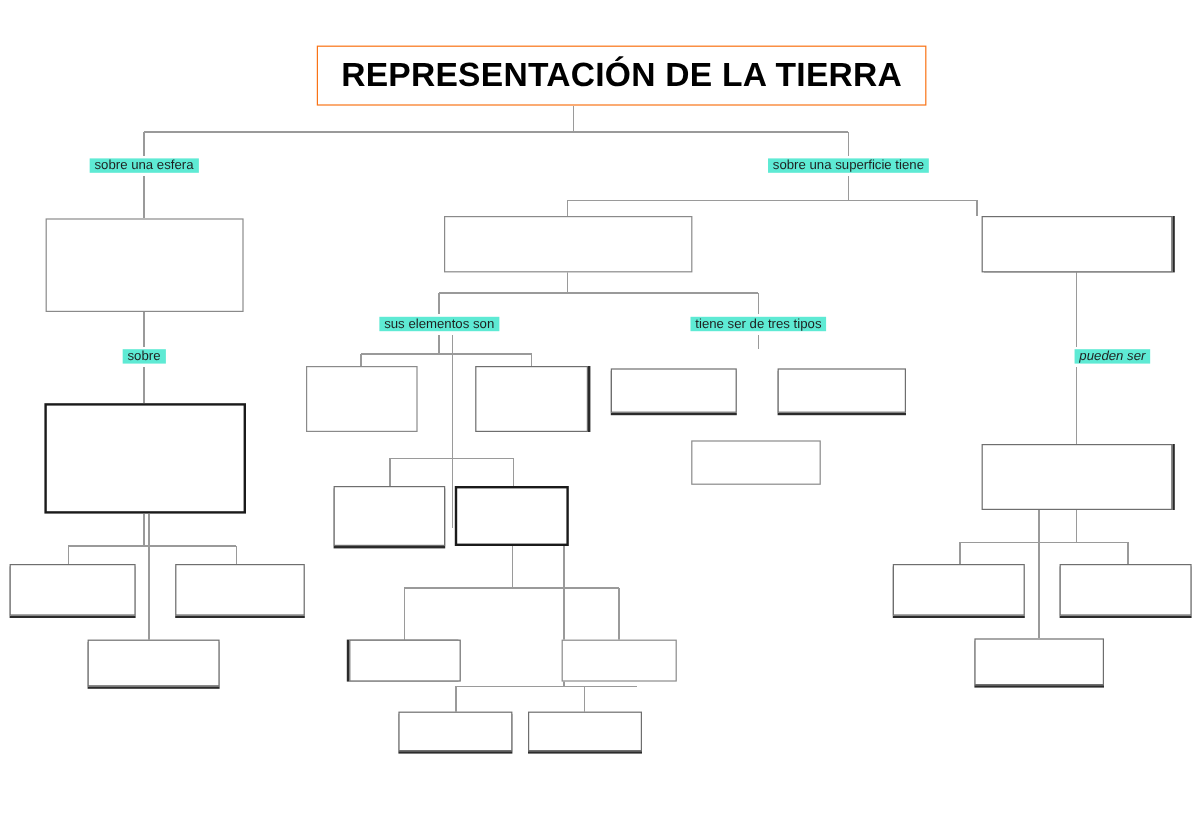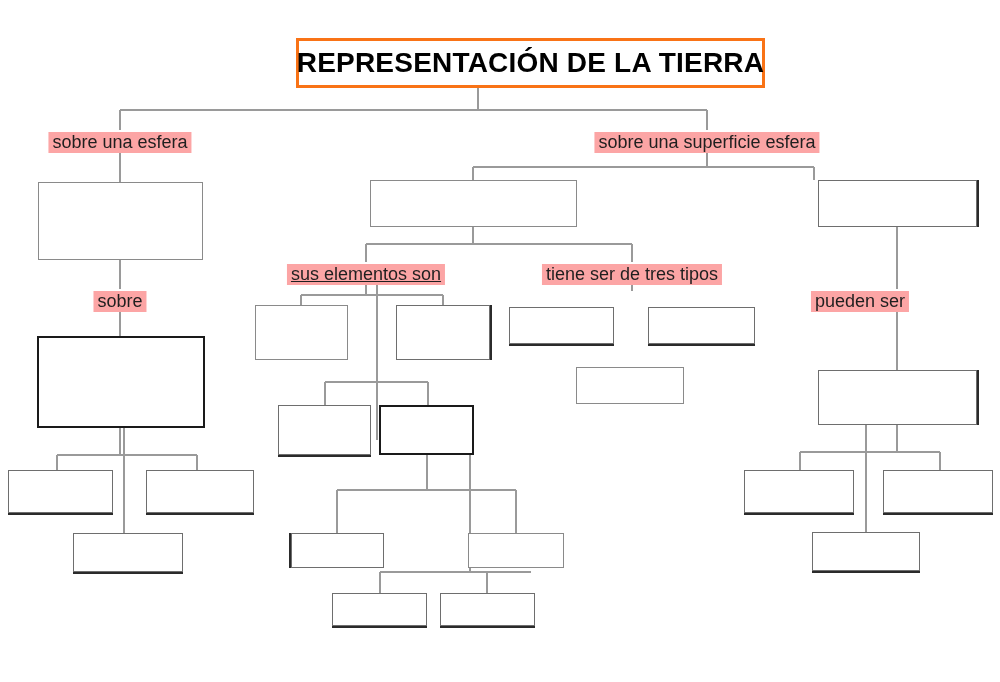--- a/index.html
+++ b/index.html
@@ -40,44 +40,43 @@
     box-shadow: -2px 0 0 0 #2b2b2b;
     border-color: #6e6e6e;
   }
   .node.heavy {
     border: 2px solid #1a1a1a;
   }
   #title-node {
     position: absolute;
     left: 264px;
     top: 38px;
-    width: 469px;
+    width: 508px;
     height: 50px;
     box-sizing: border-box;
-    border: 3px solid #f97316;
+    border: 1px solid #f97316;
     background: #ffffff;
     display: flex;
     align-items: center;
     justify-content: center;
     z-index: 3;
-    margin-left: 32px;
   }
   #title-node .title-text {
     font-size: 28px;
     font-weight: bold;
     color: #000000;
     letter-spacing: 0.2px;
     white-space: nowrap;
   }
   .edge-label {
     position: absolute;
-    font-size: 18px;
+    font-size: 11px;
     color: #1f1f1f;
     white-space: nowrap;
-    background: #fca5a5;
+    background: #5eead4;
     padding: 0 4px;
     z-index: 4;
     transform: translateX(-50%);
   }
 </style>
 </head>
 <body>
 
 <div id="diagram-root">
 
@@ -139,56 +138,56 @@
       <path d="M940,452 L940,470"></path>
       <path d="M866,425 L866,532"></path>
     </g>
   </svg>
 
   <div id="title-node">
     <span class="title-text">REPRESENTACIÓN DE LA TIERRA</span>
   </div>
 
   <div class="edge-label" style="left:120px; top:132px;">sobre una esfera</div>
-  <div class="edge-label" style="left:707px; top:132px;">sobre una superficie esfera</div>
+  <div class="edge-label" style="left:707px; top:132px;">sobre una superficie tiene</div>
 
   <div class="node" style="left:38px; top:182px; width:165px; height:78px;"></div>
 
   <div class="edge-label" style="left:120px; top:291px;">sobre</div>
 
   <div class="node heavy" style="left:37px; top:336px; width:168px; height:92px;"></div>
 
   <div class="node shadow-b" style="left:8px; top:470px; width:105px; height:43px;"></div>
   <div class="node shadow-b" style="left:146px; top:470px; width:108px; height:43px;"></div>
   <div class="node shadow-b" style="left:73px; top:533px; width:110px; height:39px;"></div>
 
   <div class="node" style="left:370px; top:180px; width:207px; height:47px;"></div>
 
-  <div class="edge-label" style="left:366px; top:264px;text-decoration:underline;">sus elementos son</div>
+  <div class="edge-label" style="left:366px; top:264px;">sus elementos son</div>
   <div class="edge-label" style="left:632px; top:264px;">tiene ser de tres tipos</div>
 
   <div class="node" style="left:255px; top:305px; width:93px; height:55px;"></div>
   <div class="node shadow-r" style="left:396px; top:305px; width:94px; height:55px;"></div>
 
   <div class="node shadow-b" style="left:278px; top:405px; width:93px; height:50px;"></div>
   <div class="node heavy" style="left:379px; top:405px; width:95px; height:50px;"></div>
 
   <div class="node shadow-l" style="left:291px; top:533px; width:93px; height:35px;"></div>
   <div class="node" style="left:468px; top:533px; width:96px; height:35px;"></div>
 
   <div class="node shadow-b" style="left:332px; top:593px; width:95px; height:33px;"></div>
   <div class="node shadow-b" style="left:440px; top:593px; width:95px; height:33px;"></div>
 
   <div class="node shadow-b" style="left:509px; top:307px; width:105px; height:37px;"></div>
   <div class="node shadow-b" style="left:648px; top:307px; width:107px; height:37px;"></div>
   <div class="node" style="left:576px; top:367px; width:108px; height:37px;"></div>
 
   <div class="node shadow-r" style="left:818px; top:180px; width:159px; height:47px;"></div>
 
-  <div class="edge-label" style="left:860px; top:291px;">pueden ser</div>
+  <div class="edge-label" style="left:927px; top:291px;font-style:italic;">pueden ser</div>
 
   <div class="node shadow-r" style="left:818px; top:370px; width:159px; height:55px;"></div>
 
   <div class="node shadow-b" style="left:744px; top:470px; width:110px; height:43px;"></div>
   <div class="node shadow-b" style="left:883px; top:470px; width:110px; height:43px;"></div>
   <div class="node shadow-b" style="left:812px; top:532px; width:108px; height:39px;"></div>
 
 </div>
 
 </body></html>

